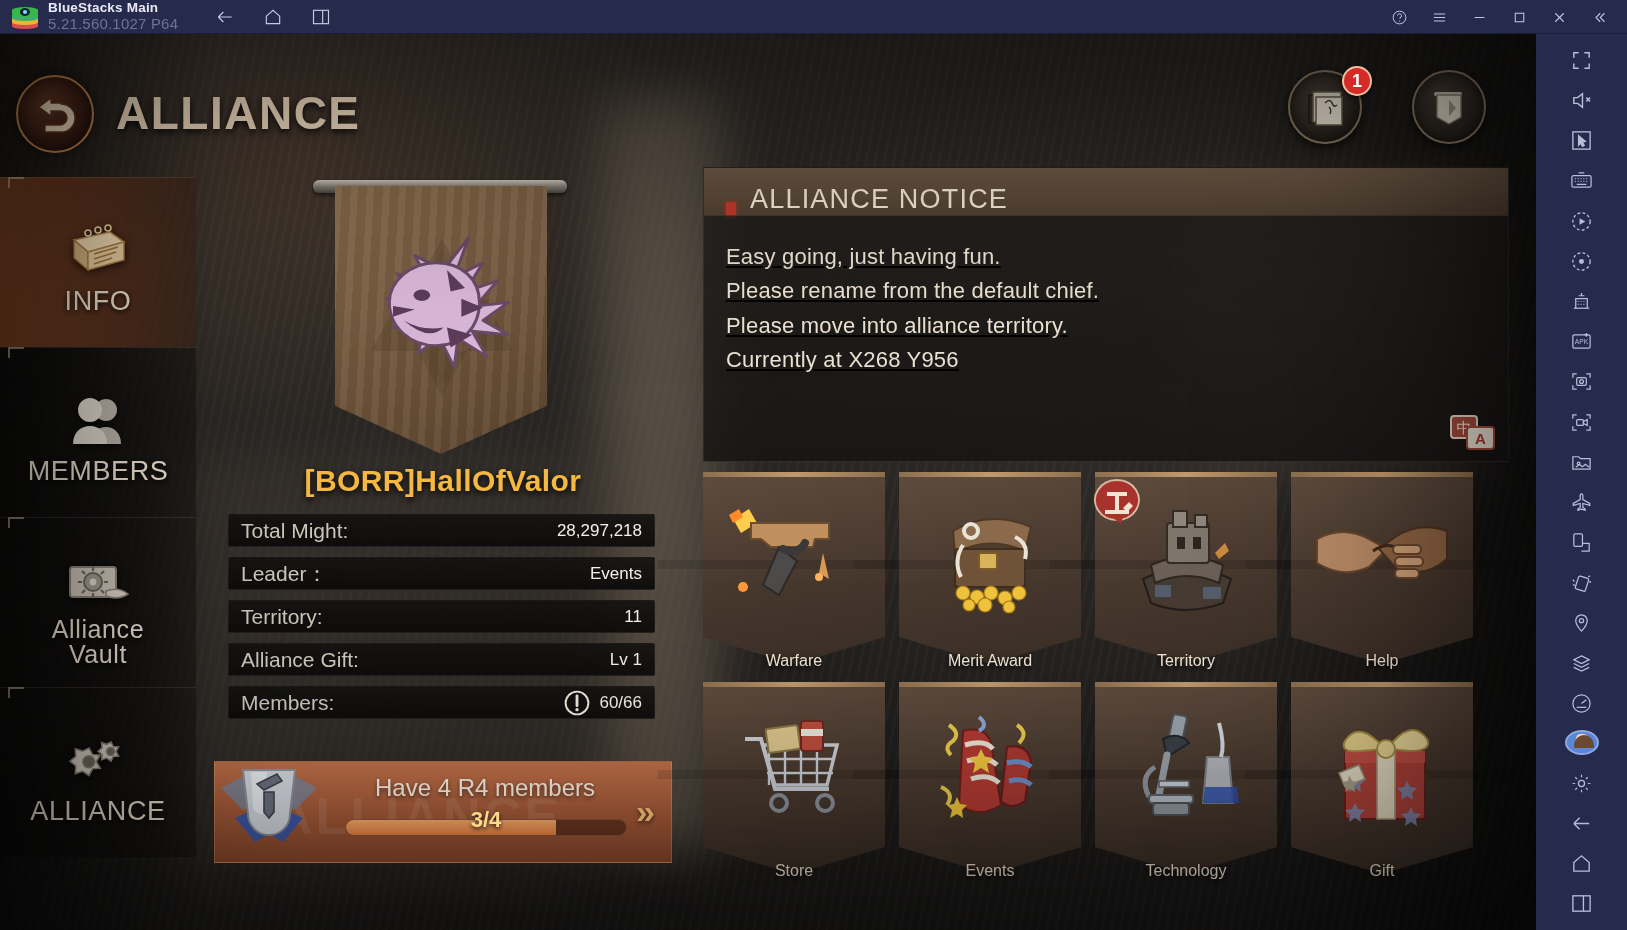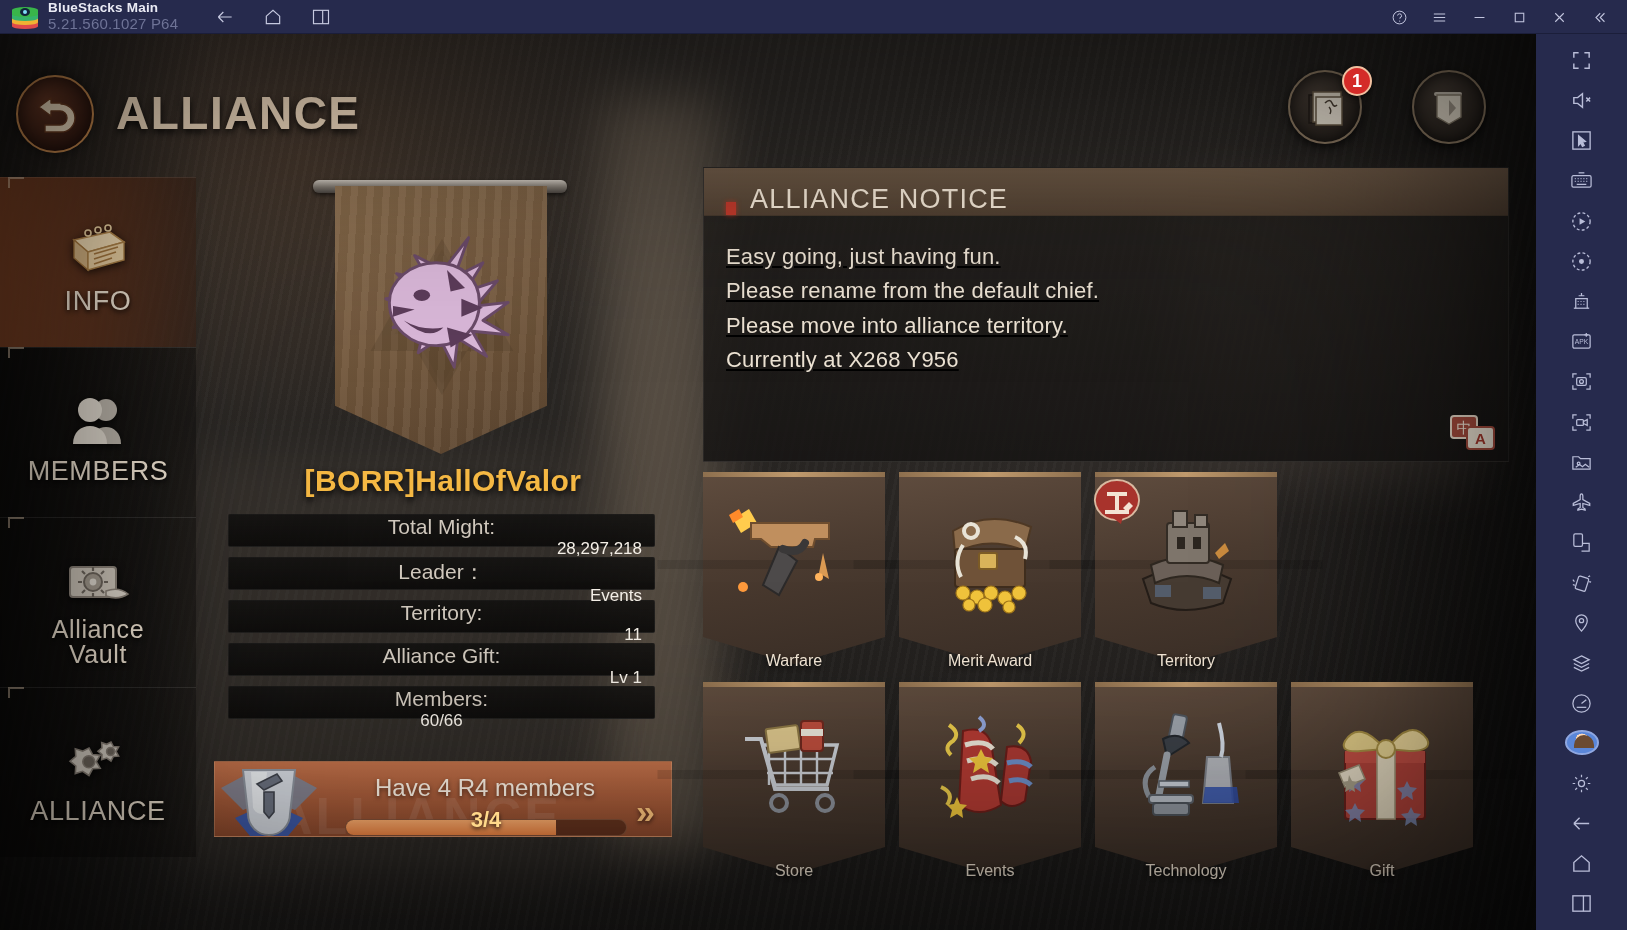--- a/index.html
+++ b/index.html
@@ -98,28 +98,28 @@
   .flag-emblem{position:absolute;left:52px;top:44px;width:180px;height:180px;}
 
   
   .alliance-name{ position:absolute; left:228px; top:430px; width:430px; text-align:center;
     color:#f5b843; font-size:30px; font-weight:bold; letter-spacing:.4px;
     text-shadow:0 3px 6px rgba(0,0,0,.9);}
   .stats{ position:absolute; left:228px; top:480px; width:427px; }
   .stat-row{ height:33px; margin-bottom:10px; display:flex; align-items:center;
     padding:0 12px; border-radius:2px;
     background:linear-gradient(180deg, rgba(18,17,16,.88), rgba(12,11,10,.93));
-    border:1px solid rgba(255,255,255,.05);flex-direction:column;}
+    border:1px solid rgba(255,255,255,.05);}
   .stat-k{ color:#cfc7bc; font-size:21px; }
   .stat-v{ margin-left:auto; color:#f4efe7; font-size:17px; }
   .warn-ic{ width:28px;height:28px;margin-left:auto;margin-right:8px;}
   .stat-v.tight{margin-left:0;}
 
   
-  .quest{ position:absolute; left:214px; top:727px; width:458px; height:76px;
+  .quest{ position:absolute; left:214px; top:727px; width:458px; height:102px;
     background:linear-gradient(180deg,#c1714a 0%, #a85c3a 50%, #8d4a2d 100%);
     border:1px solid rgba(255,215,170,.25); cursor:pointer; overflow:hidden;}
   .quest:before{content:"ALLIANCE";position:absolute;left:60px;top:24px;font-size:52px;
     font-weight:bold;color:rgba(255,255,255,.09);letter-spacing:3px;}
   .quest-trophy{ position:absolute; left:-6px; top:-8px; width:120px;height:110px;}
   .quest-title{ position:absolute; left:120px; top:12px; width:300px; text-align:center;
     color:#fdf3e6; font-size:24px; text-shadow:0 2px 4px rgba(0,0,0,.55);}
   .quest-barwrap{ position:absolute; left:130px; top:57px; width:282px; height:17px; border-radius:9px;
     background:rgba(60,28,14,.55); border:1px solid rgba(255,200,160,.2); overflow:hidden;}
   .quest-barfill{ height:100%; width:75%; background:linear-gradient(180deg,#ffae6e,#ef8442);}
@@ -498,20 +498,35 @@
             <rect x="80" y="14" width="12" height="12" fill="#8f867c" stroke="#332c25" stroke-width="2"></rect>
             <rect x="62" y="36" width="8" height="12" fill="#2c2620"></rect>
             <rect x="78" y="36" width="8" height="12" fill="#2c2620"></rect>
             <path d="M100 52 l10 -10 4 8 -10 8z" fill="#c98a3e"></path>
             <rect x="40" y="84" width="16" height="12" fill="#545d6b"></rect>
             <rect x="88" y="86" width="18" height="12" fill="#545d6b"></rect>
           </svg>
           <div class="tile-lb">Territory</div>
         </div>
 
+        <div class="tile">
+          <div class="tile-plate"></div>
+            <div class="tile-chev"></div>
+          <svg class="tile-art" viewBox="0 0 142 118">
+            <path d="M6 38 q26 -14 52 0 l18 10 -18 18 q-26 12 -52 -4z" fill="#b98b66" stroke="#6a452c" stroke-width="2"></path>
+            <path d="M136 30 q-28 -10 -52 6 l-16 12 18 20 q28 10 50 -10z" fill="#8f6544" stroke="#50331f" stroke-width="2"></path>
+            <path d="M62 50 q14 -10 26 -2" fill="none" stroke="#3e2a1b" stroke-width="3"></path>
+            <g fill="#cfa077" stroke="#6a452c" stroke-width="2">
+              <rect x="82" y="44" width="28" height="9" rx="4.5"></rect>
+              <rect x="84" y="56" width="28" height="9" rx="4.5"></rect>
+              <rect x="84" y="68" width="24" height="9" rx="4.5"></rect>
+            </g>
+          </svg>
+          <div class="tile-lb">Help</div>
+        </div>
       </div>
 
       <div class="tile-row">
 
         <div class="tile">
           <div class="tile-plate"></div>
             <div class="tile-chev"></div>
           <svg class="tile-art" viewBox="0 0 142 118">
             <path d="M22 28 h16 l14 50 h54" fill="none" stroke="#c8ccd2" stroke-width="4"></path>
             <path d="M40 34 h74 l-10 40 h-52z" fill="none" stroke="#c8ccd2" stroke-width="3.5"></path>

